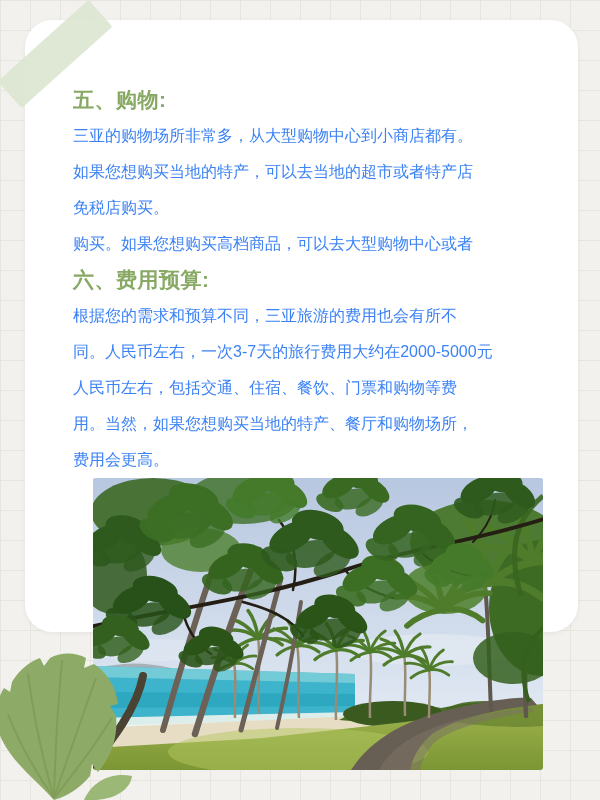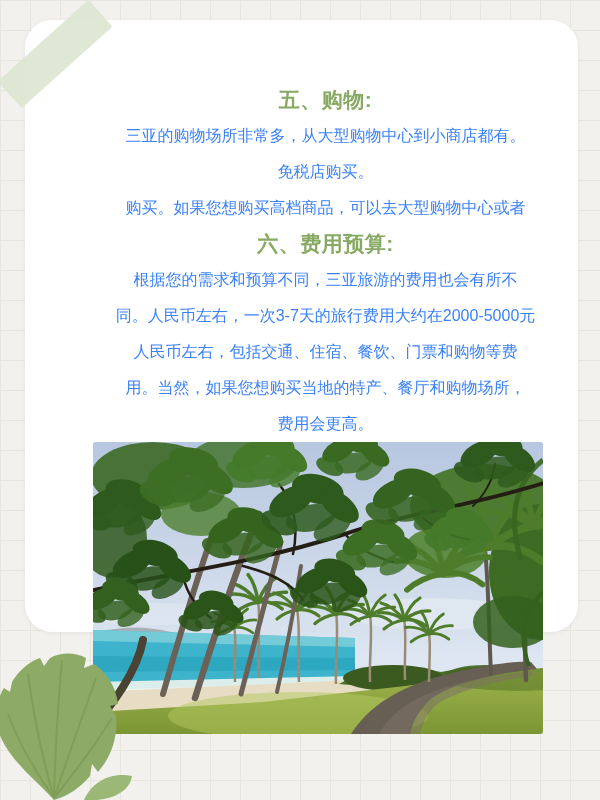--- a/index.html
+++ b/index.html
@@ -9,21 +9,20 @@
     background-color:#f2f1ee;
     background-image:
       linear-gradient(to right,#e7e5e0 1px,transparent 1px),
       linear-gradient(to bottom,#e7e5e0 1px,transparent 1px);
     background-size:30px 30px;
   }
   .card{
     position:absolute;left:25px;top:20px;width:553px;height:612px;
     background:#ffffff;border-radius:27px;z-index:1;
     box-shadow:0 1px 5px rgba(0,0,0,.06);
-    text-align:center;
   }
   .content{padding:62px 0 0 48px;}
   .heading{
     margin:0;font-size:21px;line-height:36px;font-weight:700;
     color:#87a963;letter-spacing:.5px;white-space:nowrap;
   }
   .bodyline{
     margin:0;font-size:16px;line-height:36px;font-weight:400;
     color:#3b82f6;white-space:nowrap;
   }
@@ -43,20 +42,21 @@
 </style>
 </head>
 <body>
 
 <div class="card">
   <div class="content">
 
     <section>
       <h2 class="heading">五、购物:</h2>
       <p class="bodyline">三亚的购物场所非常多，从大型购物中心到小商店都有。</p>
+      <p class="bodyline">如果您想购买当地的特产，可以去当地的超市或者特产店</p>
       <p class="bodyline">免税店购买。</p>
       <p class="bodyline">购买。如果您想购买高档商品，可以去大型购物中心或者</p>
     </section>
 
     <section>
       <h2 class="heading">六、费用预算:</h2>
       <p class="bodyline">根据您的需求和预算不同，三亚旅游的费用也会有所不</p>
       <p class="bodyline">同。人民币左右，一次3-7天的旅行费用大约在2000-5000元</p>
       <p class="bodyline">人民币左右，包括交通、住宿、餐饮、门票和购物等费</p>
       <p class="bodyline">用。当然，如果您想购买当地的特产、餐厅和购物场所，</p>

